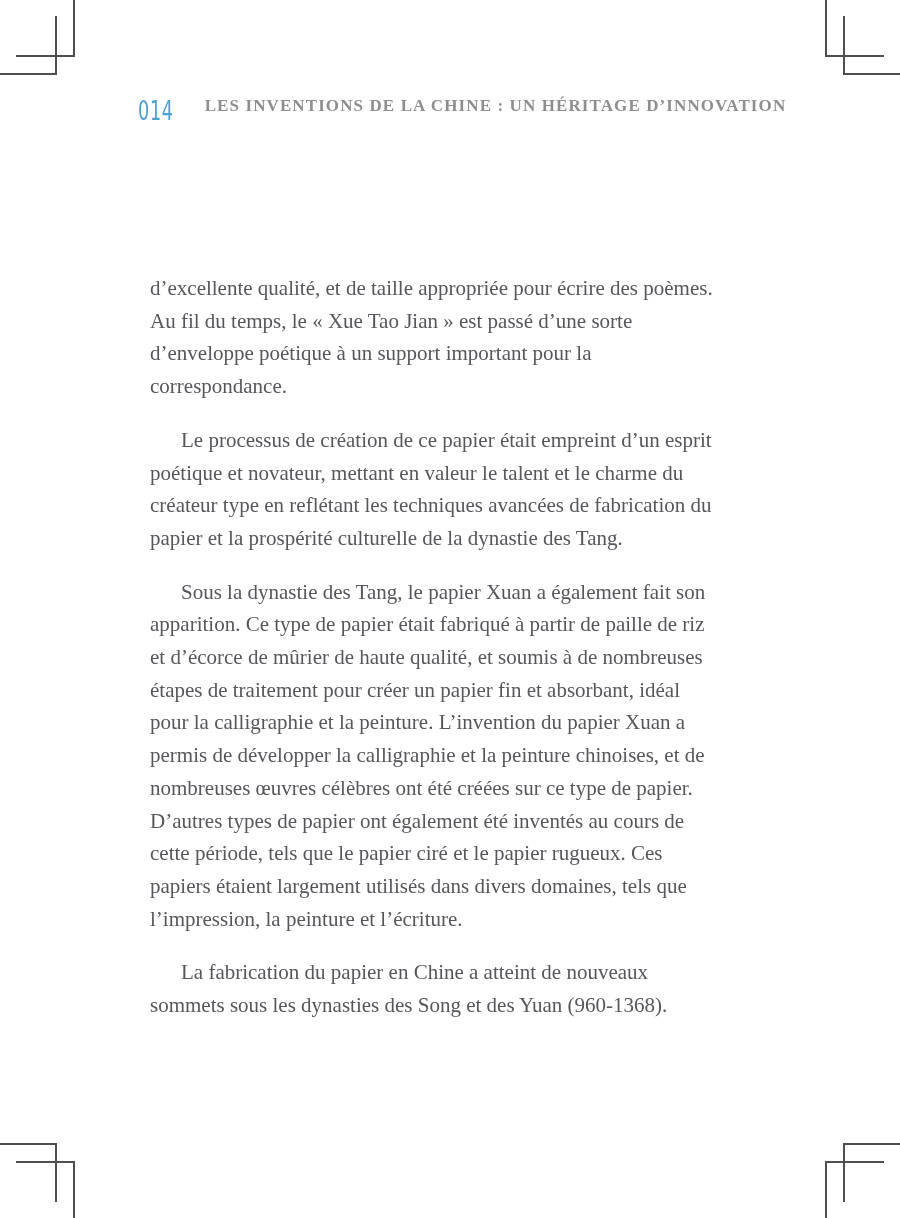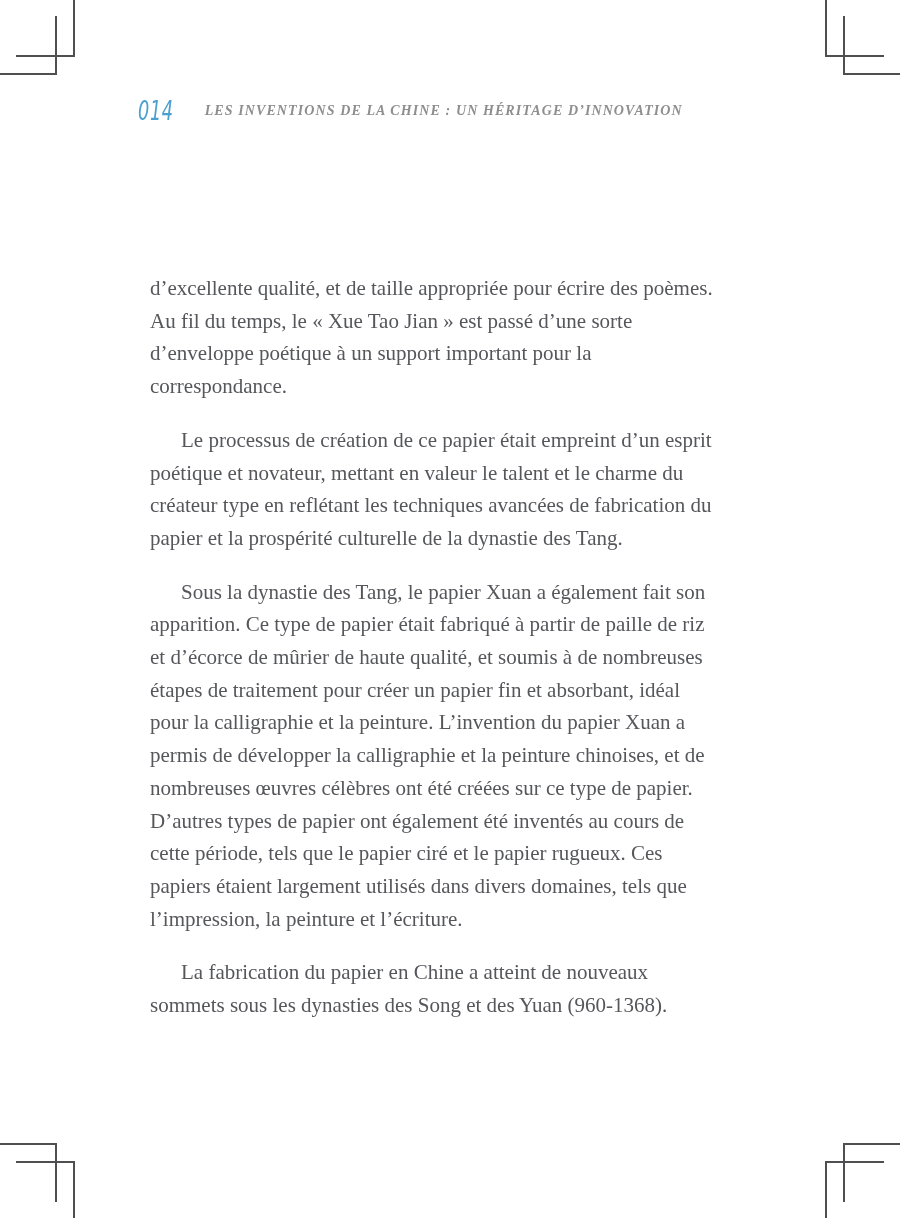--- a/index.html
+++ b/index.html
@@ -31,37 +31,36 @@
   .bl-inner{ left:0;    bottom:16px;width:57px; height:59px; border-right:2px solid var(--corner-mark); border-top:2px solid var(--corner-mark); }
   .br-outer{ right:16px; bottom:0;  width:59px; height:57px; border-left:2px solid var(--corner-mark); border-top:2px solid var(--corner-mark); }
   .br-inner{ right:0;   bottom:16px;width:57px; height:59px; border-left:2px solid var(--corner-mark); border-top:2px solid var(--corner-mark); }
 
   
   .running-header{
     position:absolute;
     left:138px;
     top:96px;
     display:flex;
-    align-items:center;
-    font-style:italic;
+    align-items:flex-start;
   }
   .page-num{
     display:inline-block;
     font-family:"DejaVu Sans", sans-serif;
     font-size:26px;
     font-weight:400;
     color:var(--accent-blue);
     letter-spacing:1px;
     transform:scaleX(0.68);
     transform-origin:left bottom;
   }
   .header-title{
     margin-left:14px;
     font-family:"Liberation Serif", serif;
-    font-size:14px;
+    font-size:17px;
     font-weight:700;
     letter-spacing:1.1px;
     color:var(--header-gray);
     white-space:nowrap;
   }
 
   
   .body-text{
     position:absolute;
     left:138px;

